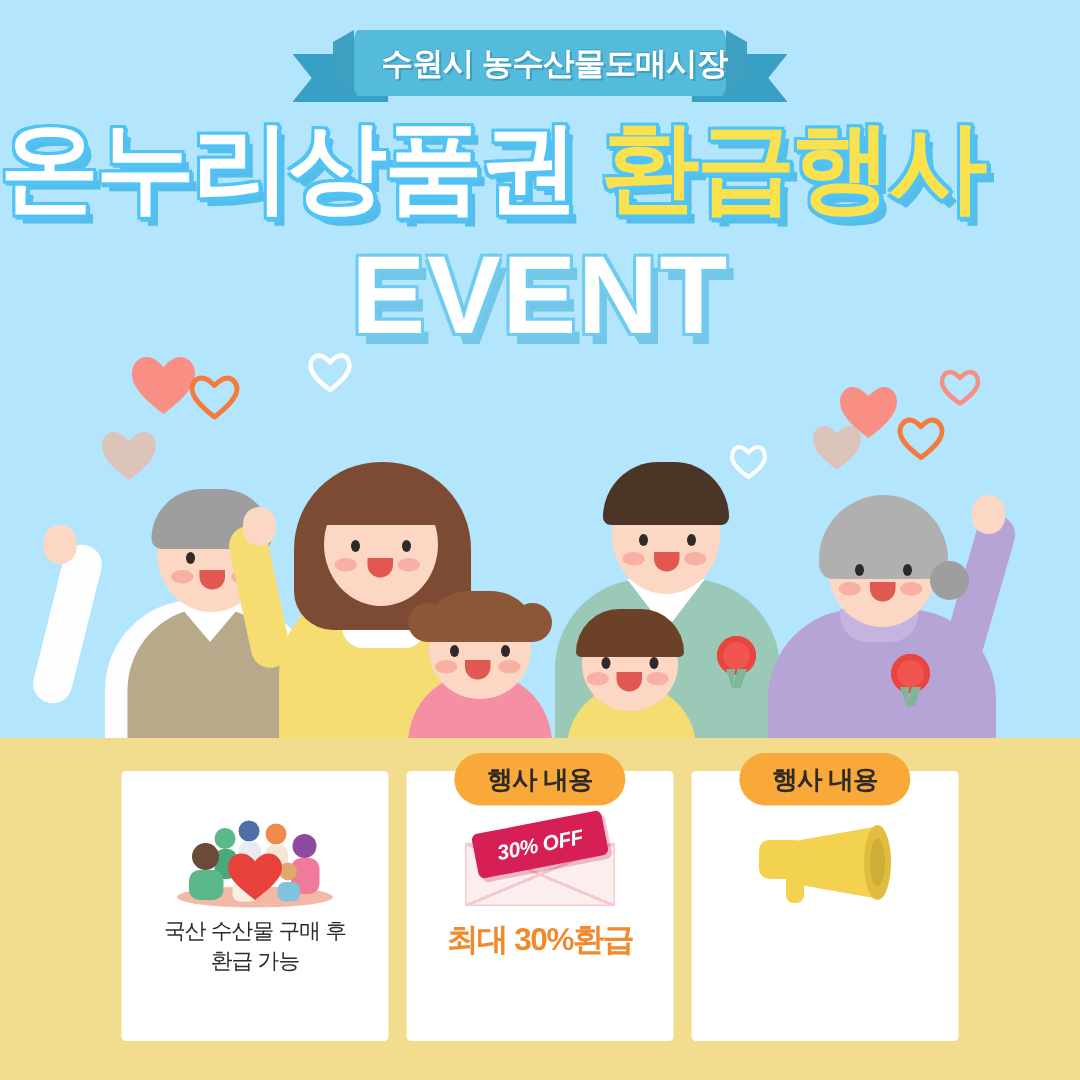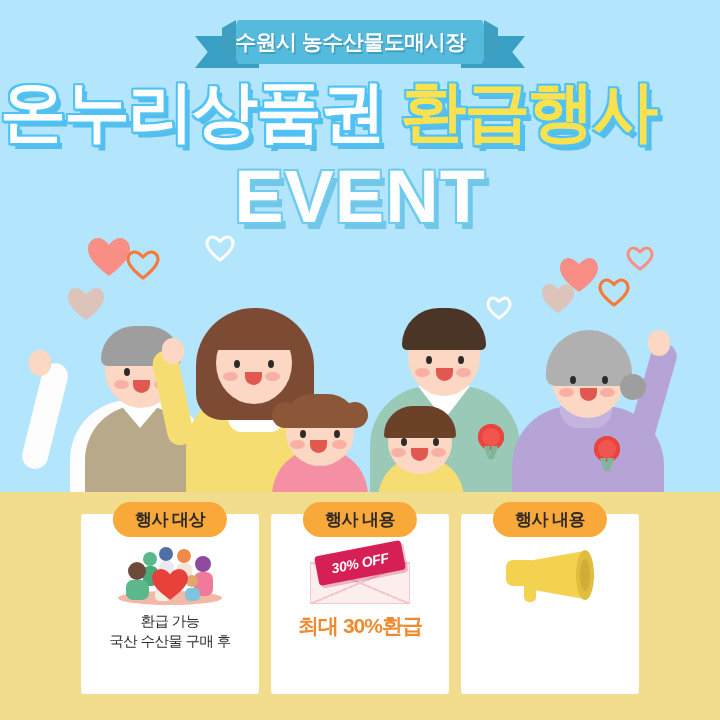--- a/index.html
+++ b/index.html
@@ -50,21 +50,21 @@
   .ribbon-body {
     position: absolute;
     top: 6px;
     left: 40px;
     right: 40px;
     height: 44px;
     background: #55bbdd;
     border-radius: 4px / 16px;
     display: flex;
     align-items: center;
-    justify-content: flex-start;
+    justify-content: flex-end;
   }
   .ribbon-body::before,
   .ribbon-body::after {
     content: "";
     position: absolute;
     top: 0;
     width: 14px;
     height: 44px;
     background: #3f9fc0;
   }
@@ -517,21 +517,20 @@
       <div class="mouth" style="left:580px; top:98px;"></div>
       <div class="flower" style="left:594px; top:146px;"></div>
       <div class="flower-stem" style="left:600px; top:168px;"></div>
     </div>
   </div>
 
   <div class="bottom-panel">
     <div class="cards">
 
       <div class="card">
-        <div class="card-badge">행사 대상</div>
         <div class="card-art">
           <svg width="132" height="62" viewBox="0 0 132 62">
             <ellipse cx="66" cy="54" rx="52" ry="7" fill="#f4b9a6"></ellipse>
             <circle cx="46" cy="15" r="7" fill="#5ab88a"></circle>
               <rect x="39" y="22" width="15" height="20" rx="6" fill="#4aa87b"></rect>
             <circle cx="62" cy="10" r="7" fill="#4e6fa8"></circle>
               <rect x="55" y="17" width="15" height="22" rx="6" fill="#e8eaf0"></rect>
             <circle cx="80" cy="12" r="7" fill="#f08a4b"></circle>
               <rect x="73" y="19" width="15" height="22" rx="6" fill="#f6e6d8"></rect>
             <circle cx="99" cy="20" r="8" fill="#8e4a9e"></circle>
@@ -539,22 +538,22 @@
             <circle cx="33" cy="27" r="9" fill="#6b4a3a"></circle>
               <rect x="22" y="36" width="23" height="20" rx="7" fill="#5ab88a"></rect>
             <circle cx="59" cy="35" r="7" fill="#3c3c3c"></circle>
               <rect x="51" y="43" width="17" height="14" rx="5" fill="#f6f0e4"></rect>
             <circle cx="88" cy="37" r="6" fill="#e0a86a"></circle>
               <rect x="81" y="44" width="15" height="13" rx="5" fill="#7fc3dd"></rect>
             <path d="M66 56C56 48 48 42 48 34c0-5 4-9 9-9 3.5 0 7 2.2 9 5.4 2-3.2 5.5-5.4 9-5.4 5 0 9 4 9 9 0 8-8 14-18 22z" fill="#e8413c"></path>
           </svg>
         </div>
         <div class="card-body">
+          <span class="row">국산 수산물 구매 후</span>
           <span class="row">환급 가능</span>
-          <span class="row">국산 수산물 구매 후</span>
         </div>
       </div>
 
       <div class="card">
         <div class="card-badge">행사 내용</div>
         <div class="card-art">
           <div class="env"></div>
           <div class="coupon">
             <span class="coupon-text">30% OFF</span>
           </div>

